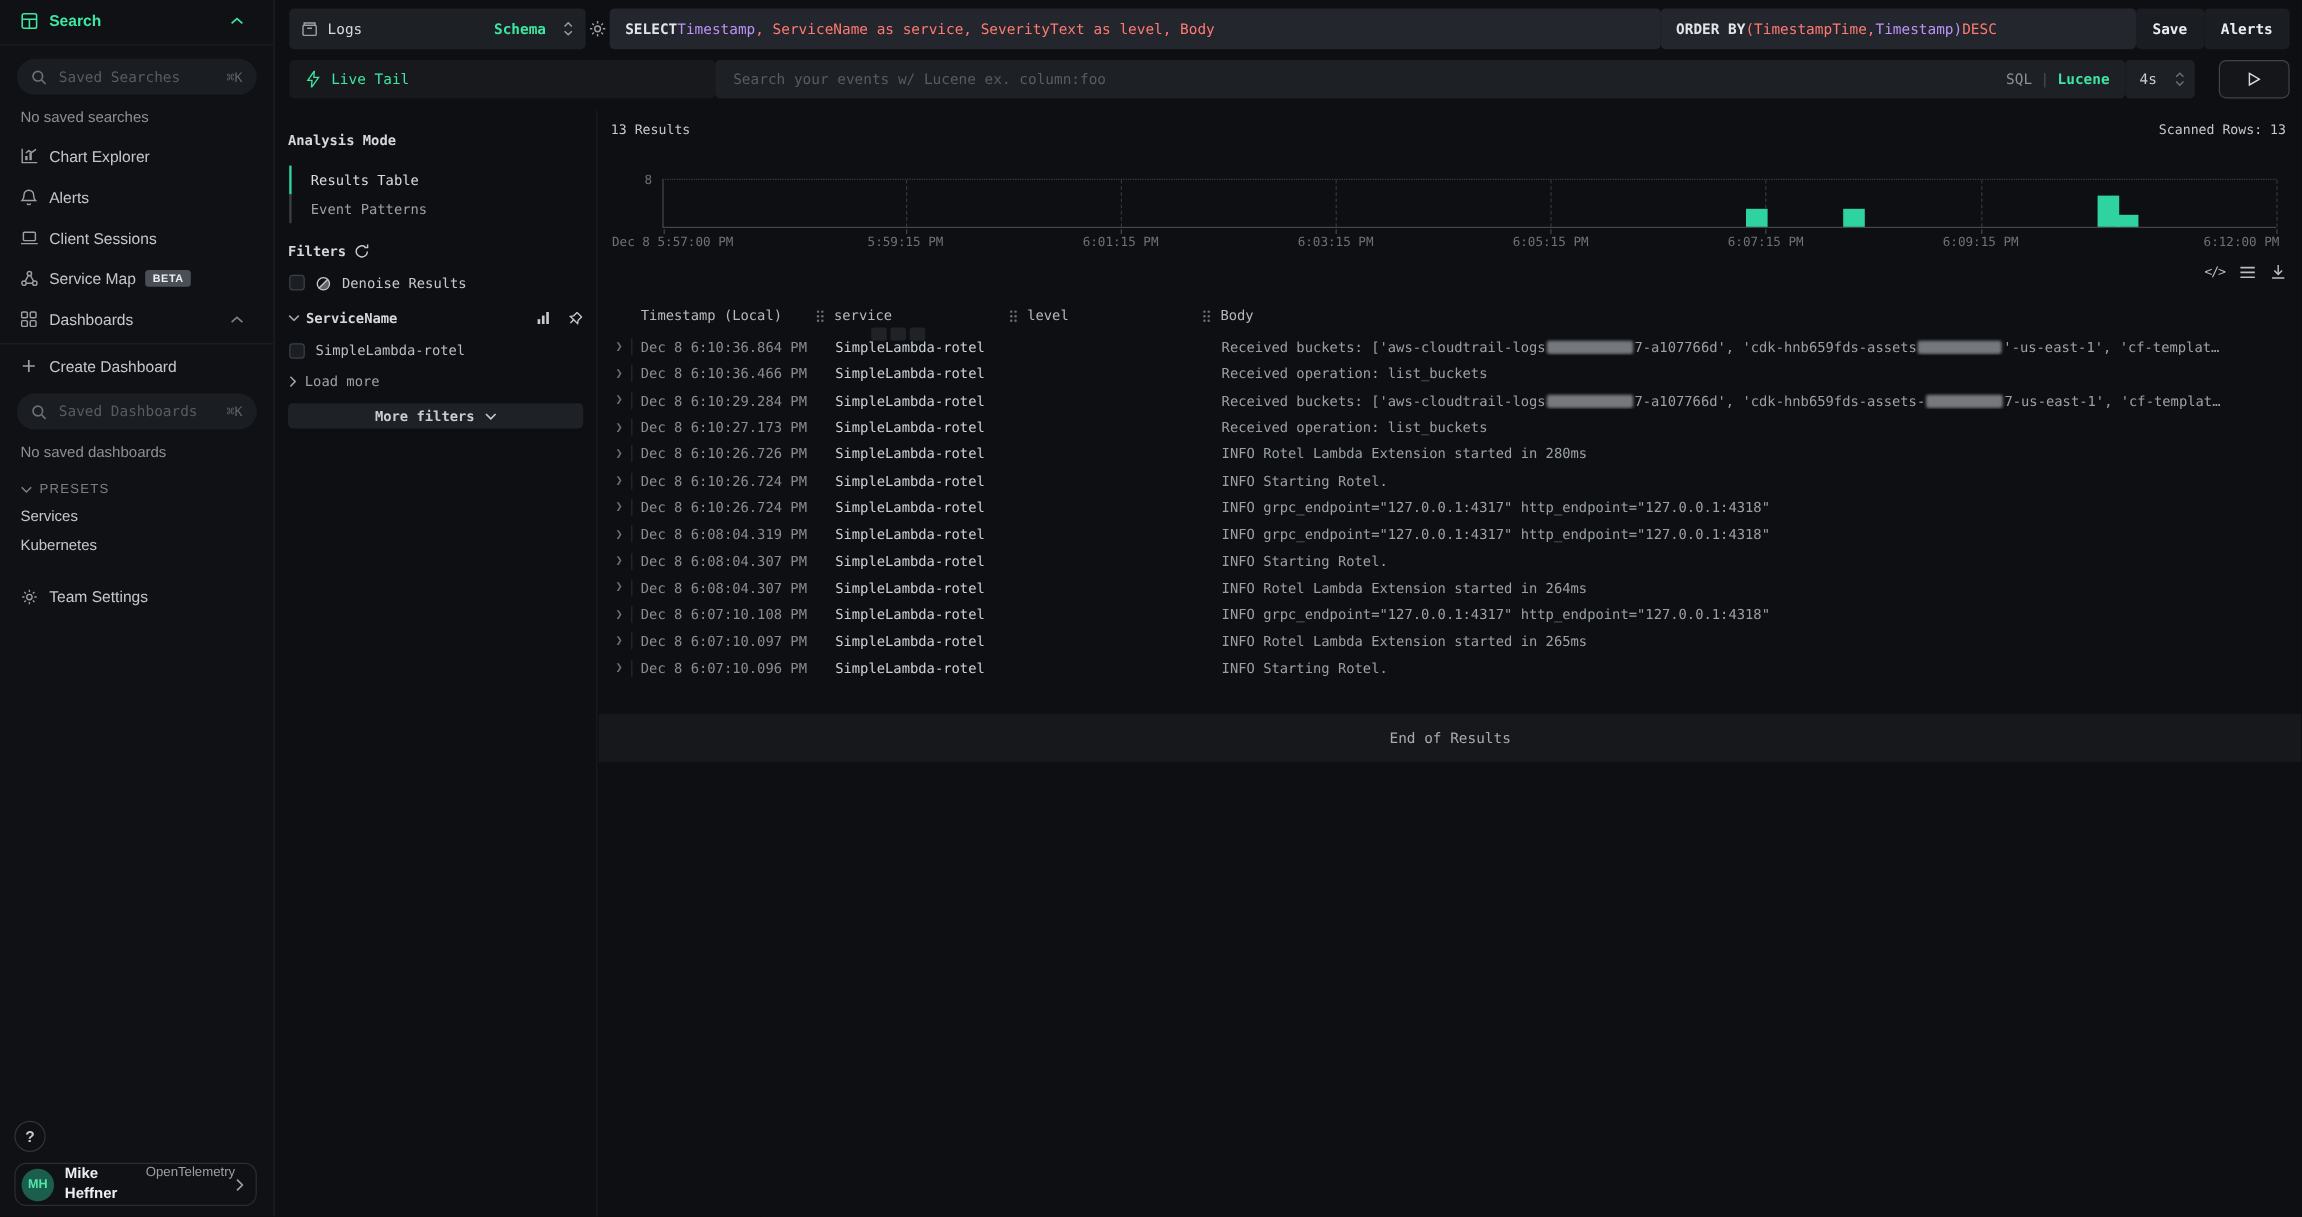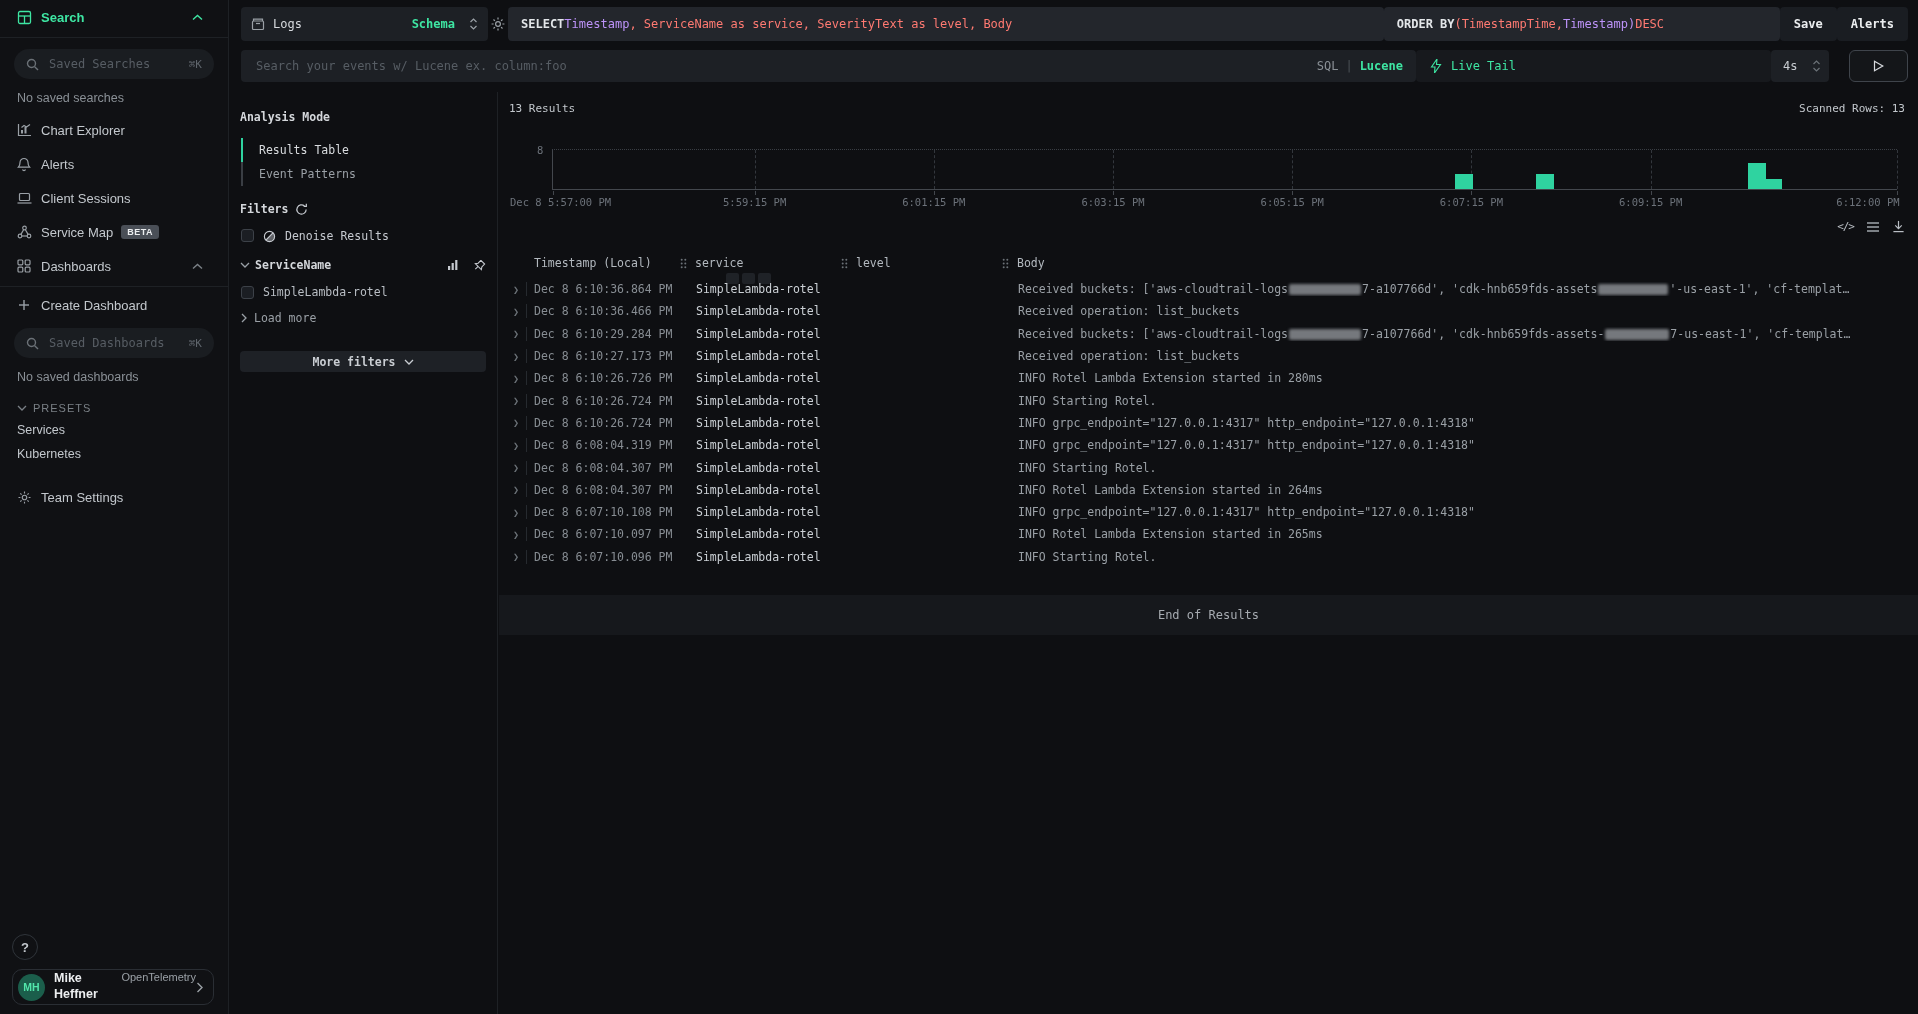--- a/index.html
+++ b/index.html
@@ -100,21 +100,21 @@
   .mode-item.active{border-left-color:#2fd3a0;color:#d9dcdf;}
   .refresh-ic{color:#c6cad0;font-size:13px;cursor:pointer;}
   .chk{width:13px;height:13px;border:1px solid #3c4148;border-radius:3px;background:#1b1e23;
        flex:none;cursor:pointer;}
   .filter-row{display:flex;gap:9px;margin:0 0 15px 1px;color:#c6cad0;cursor:pointer;}
   .facet-hdr{display:flex;align-items:center;margin:2px 0 13px 0;cursor:pointer;}
   .facet-hdr .chev{color:#9aa0a6;margin-right:5px;}
   .facet-name{font-weight:bold;color:#d4d7db;}
   .facet-tools{margin-left:auto;display:flex;gap:12px;color:#c6cad0;}
   .facet-val{display:flex;align-items:center;gap:9px;margin:0 0 12px 1px;color:#b9bec4;cursor:pointer;}
-  .load-more{display:flex;align-items:center;gap:7px;color:#9aa0a6;margin:0 0 26px 1px;cursor:pointer;}
+  .load-more{display:flex;align-items:center;gap:7px;color:#9aa0a6;margin:0 0 11px 1px;cursor:pointer;}
   .more-filters{height:21px;background:#1e2126;border-radius:4px;display:flex;align-items:center;
                 justify-content:center;gap:8px;color:#c9cdd2;font-weight:bold;cursor:pointer;}
 
   
   .results{flex:1;position:relative;min-width:0;background:#0e0f12;}
   .res-hdr{position:absolute;top:10px;left:11px;right:13px;display:flex;justify-content:space-between;
            font-size:11px;color:#c3c8cd;}
   .chart{position:absolute;top:57px;left:54px;width:1345px;height:41px;
          border-top:1px dotted #3a3e44;border-bottom:1px solid #43474d;border-left:1px solid #43474d;}
   .chart .ylab{position:absolute;left:-16px;top:-6px;font-size:10.5px;color:#6c727a;}
@@ -346,35 +346,35 @@
         <div class="box order-box">
             <span class="seg-kw">ORDER BY </span>
             <span class="seg-red">(TimestampTime, </span>
             <span class="seg-purple">Timestamp) </span>
             <span class="seg-red">DESC</span>
           </div>
         <div class="tb-btn">Save</div>
         <div class="tb-btn">Alerts</div>
       </div>
       <div class="tb-row tb-row2">
+        <div class="box livetail-box">
+          <span class="ic">
+            <svg width="12" height="14" viewBox="0 0 12 14">
+                <path d="M7 0 1.5 8h3.5L4.5 14 10.5 5.5H6.5Z" fill="none" stroke="currentColor" stroke-width="1.1"></path>
+              </svg>
+          </span>
+          <span class="livetail-label">Live Tail</span>
+        </div>
         <div class="box search-box">
           <input placeholder="Search your events w/ Lucene ex. column:foo" style="">
           <span class="lang-toggle">
             <span class="lang-sql">SQL</span>
             <span class="lang-div">|</span>
             <span class="lang-lucene">Lucene</span>
           </span>
-        </div>
-        <div class="box livetail-box">
-          <span class="ic">
-            <svg width="12" height="14" viewBox="0 0 12 14">
-                <path d="M7 0 1.5 8h3.5L4.5 14 10.5 5.5H6.5Z" fill="none" stroke="currentColor" stroke-width="1.1"></path>
-              </svg>
-          </span>
-          <span class="livetail-label">Live Tail</span>
         </div>
         <div class="box interval-box">
           <span class="interval-label">4s</span>
           <span class="ic stepper">
             <svg width="9" height="14" viewBox="0 0 9 14" fill="none" stroke="currentColor" stroke-width="1.2">
                 <polyline points="1.5,5 4.5,2 7.5,5"></polyline>
                 <polyline points="1.5,9 4.5,12 7.5,9"></polyline>
               </svg>
           </span>
         </div>

